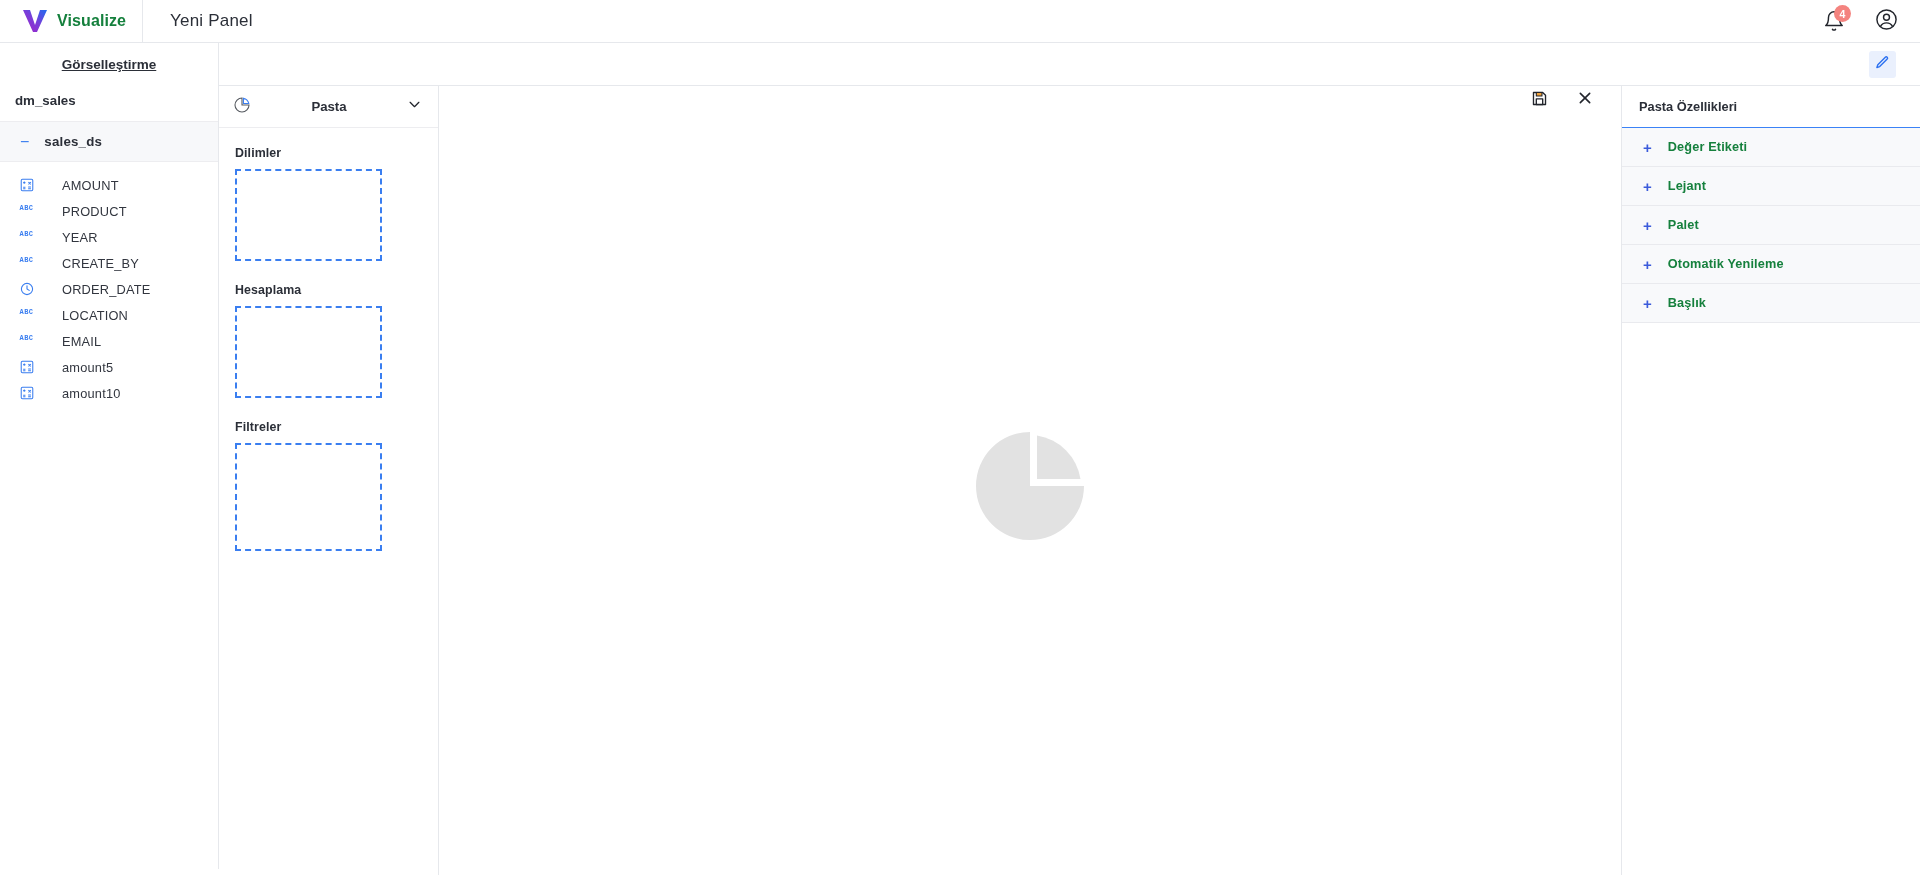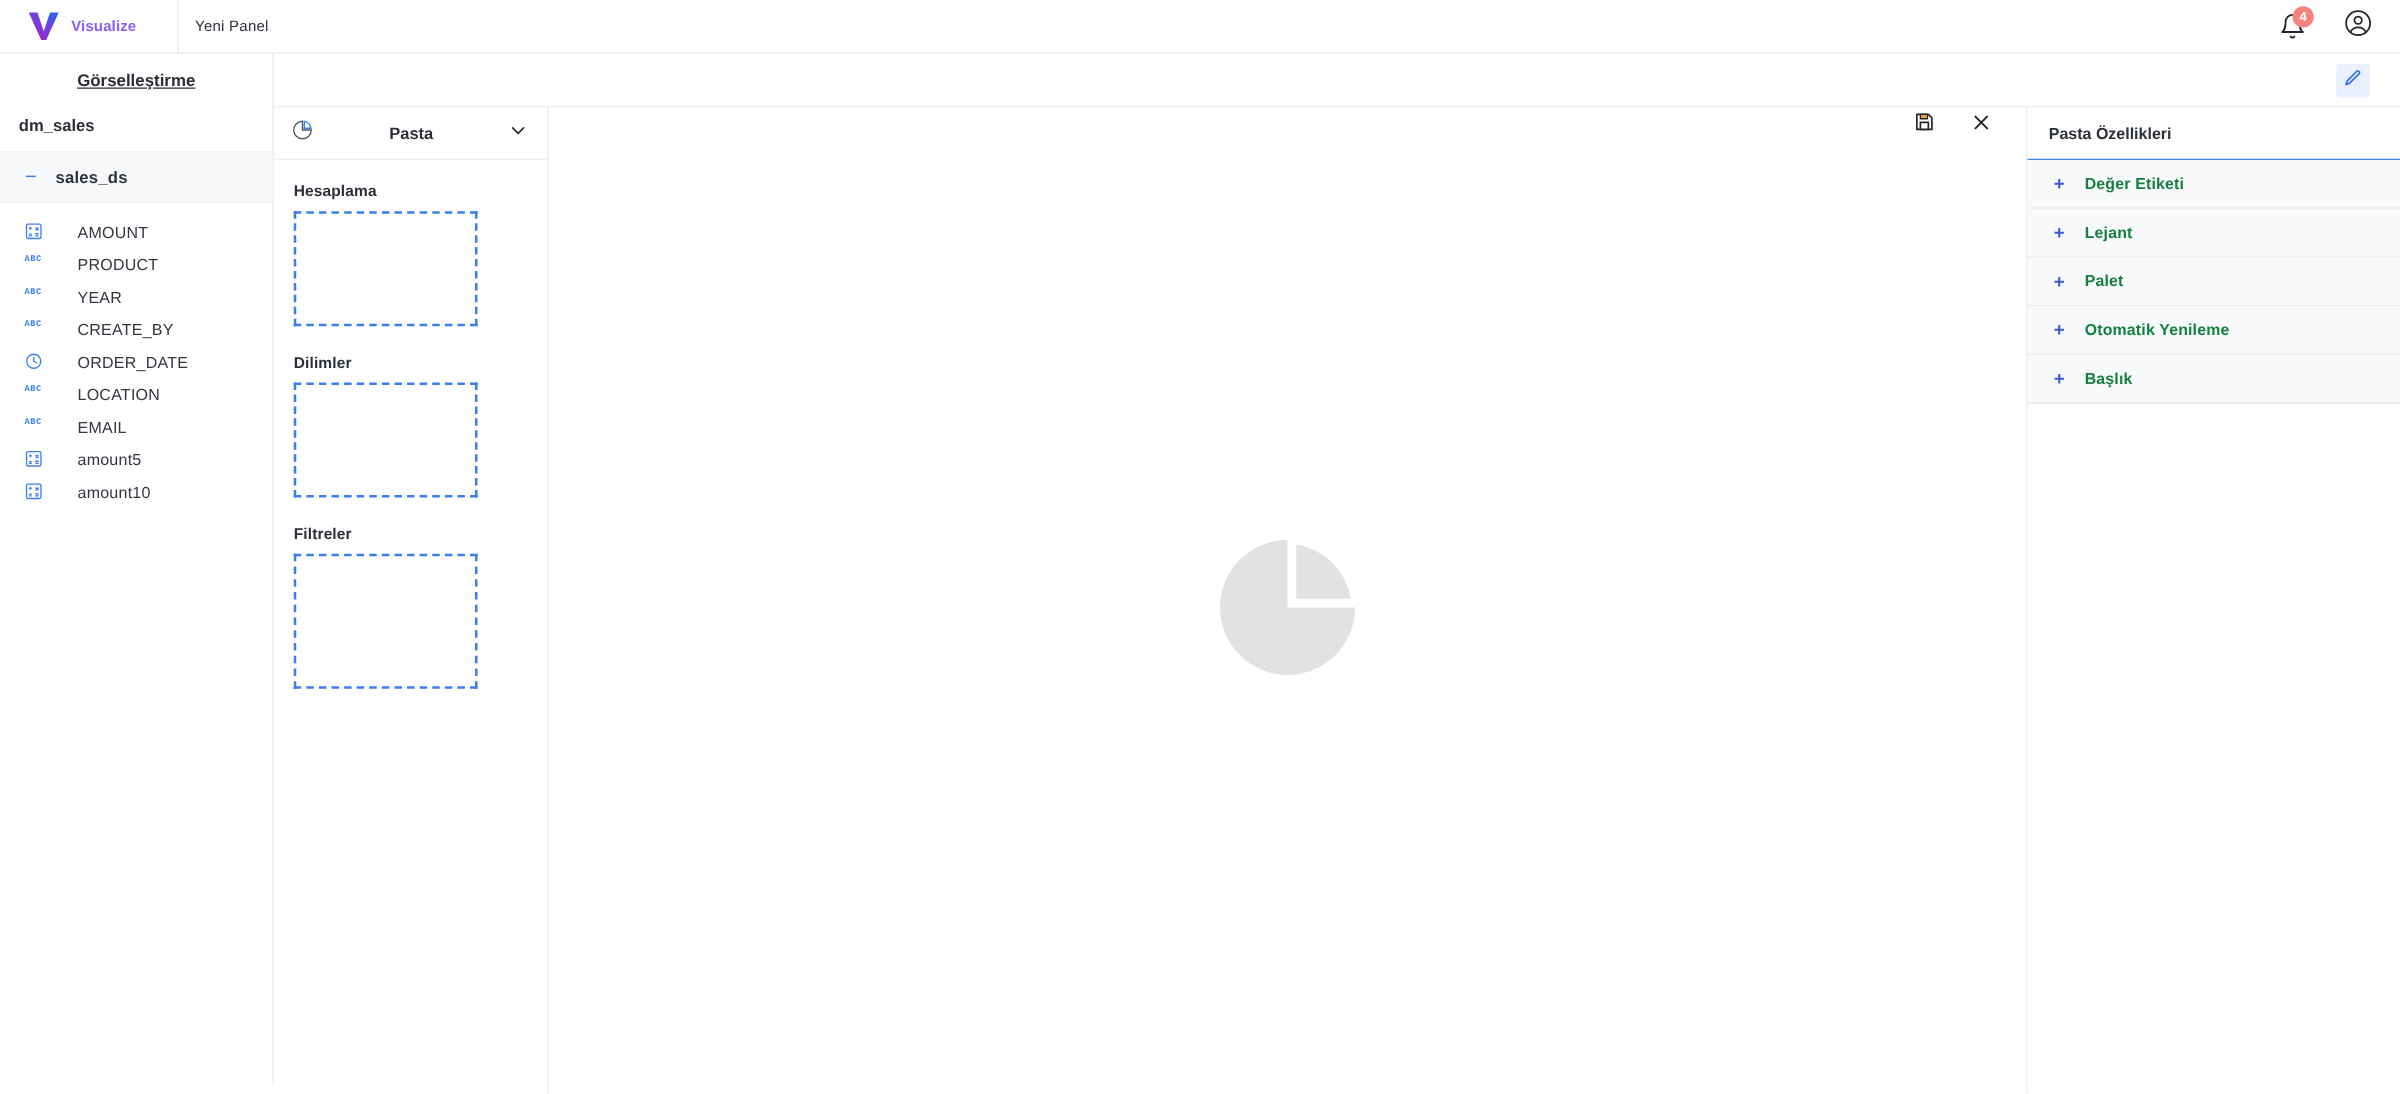--- a/index.html
+++ b/index.html
@@ -17,23 +17,23 @@
     position: absolute; left: 0; top: 0; width: 1920px; height: 43px;
     background: #fff; border-bottom: 1px solid #e6e8ec;
     display: flex; align-items: center;
   }
   .brand {
     width: 143px; height: 43px; display: flex; align-items: center;
     gap: 9px; padding-left: 22px;
     border-right: 1px solid #e6e8ec;
   }
   .logo-v { width: 26px; height: 24px; display: block; }
-  .brand-name { font-size: 12px; font-weight: bold; letter-spacing: .1px; color: #8b5cf6; }
+  .brand-name { font-size: 16px; font-weight: bold; letter-spacing: .1px; color: #15803d; }
   .panel-title {
-    margin-left: 13px; font-size: 12px; color: #2b2f38; letter-spacing: .2px;
+    margin-left: 27px; font-size: 17px; color: #2b2f38; letter-spacing: .2px;
   }
   .topbar-right {
     margin-left: auto; display: flex; align-items: center; gap: 30px;
     padding-right: 22px;
   }
   .bell-wrap { position: relative; width: 22px; height: 22px; }
   .badge {
     position: absolute; left: 11px; top: -5px;
     min-width: 17px; height: 17px; padding: 0 4px;
     border-radius: 9px; background: #f4837f; color: #fff;
@@ -308,26 +308,26 @@
       <span>
         <svg width="15" height="15" viewBox="0 0 24 24" fill="none" stroke="#22252c" stroke-width="2" stroke-linecap="round" stroke-linejoin="round">
             <path d="M5 8.5 L12 15.5 L19 8.5"></path>
           </svg>
       </span>
     </div>
 
     <div class="shelf-body">
 
       <div>
+        <div class="shelf-label">Dilimler</div>
+        <div class="dropzone"></div>
+      </div>
+
+      <div>
         <div class="shelf-label">Hesaplama</div>
-        <div class="dropzone"></div>
-      </div>
-
-      <div>
-        <div class="shelf-label">Dilimler</div>
         <div class="dropzone"></div>
       </div>
 
       <div>
         <div class="shelf-label">Filtreler</div>
         <div class="dropzone tall"></div>
       </div>
 
     </div>
   </div>

